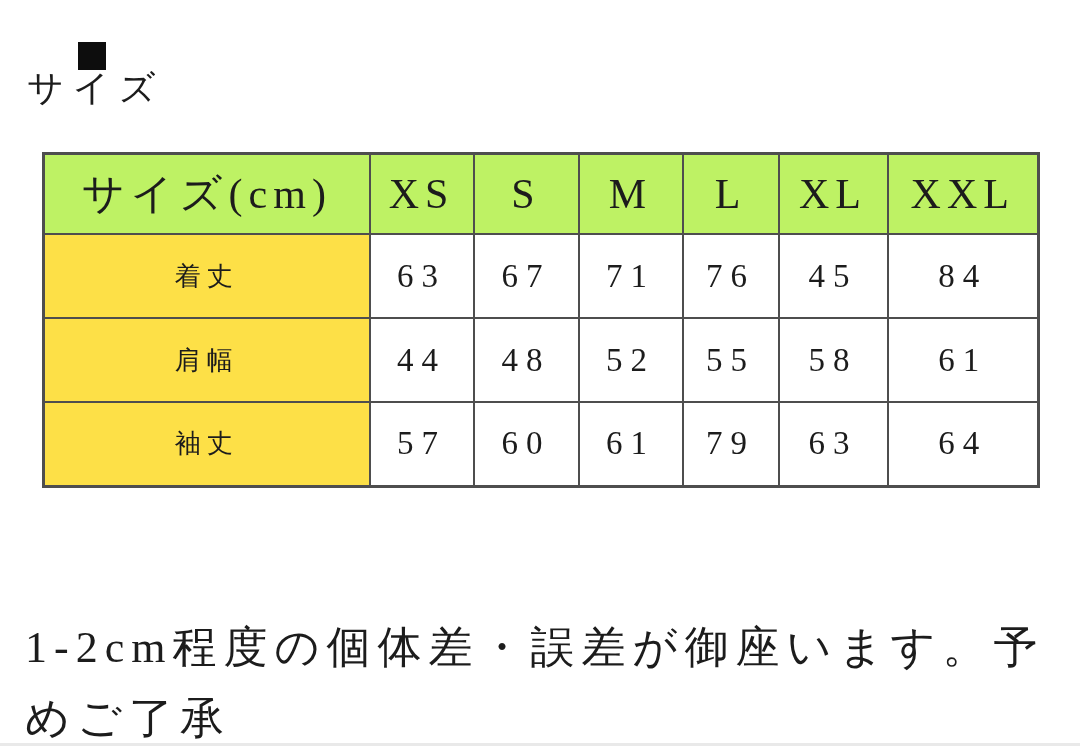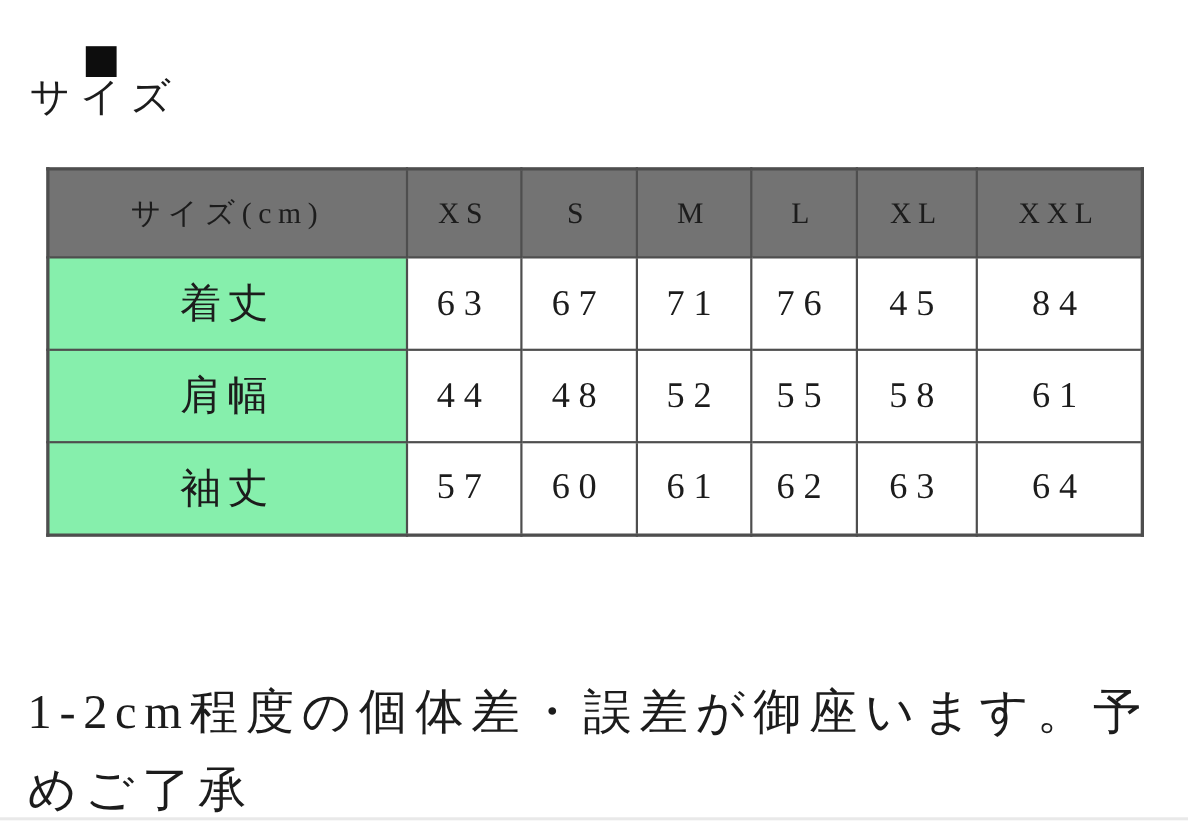--- a/index.html
+++ b/index.html
@@ -50,28 +50,28 @@
   }
   table.size-table th,
   table.size-table td {
     border: 2.5px solid #4e4e4e;
     text-align: center;
     vertical-align: middle;
     font-weight: normal;
     padding: 0;
   }
   table.size-table thead th {
-    background: #737373;
+    background: #bef264;
     height: 78px;
-    font-size: 27px;
+    font-size: 42px;
     letter-spacing: 6px;
   }
   table.size-table tbody th {
-    background: #86efac;
-    font-size: 37px;
+    background: #fde047;
+    font-size: 26px;
     letter-spacing: 6px;
   }
   table.size-table tbody td {
     background: #ffffff;
     font-size: 33px;
     letter-spacing: 8px;
   }
   table.size-table tbody tr {
     height: 84px;
   }
@@ -149,21 +149,21 @@
         <td>52</td>
         <td>55</td>
         <td>58</td>
         <td>61</td>
       </tr>
       <tr>
         <th>袖丈</th>
         <td>57</td>
         <td>60</td>
         <td>61</td>
-        <td>62</td>
+        <td>79</td>
         <td>63</td>
         <td>64</td>
       </tr>
     </tbody>
   </table>
 
   <p class="note">
     <span>1-2cm程度の個体差・誤差が御座います。予めご了承</span><br>
   </p>
 

